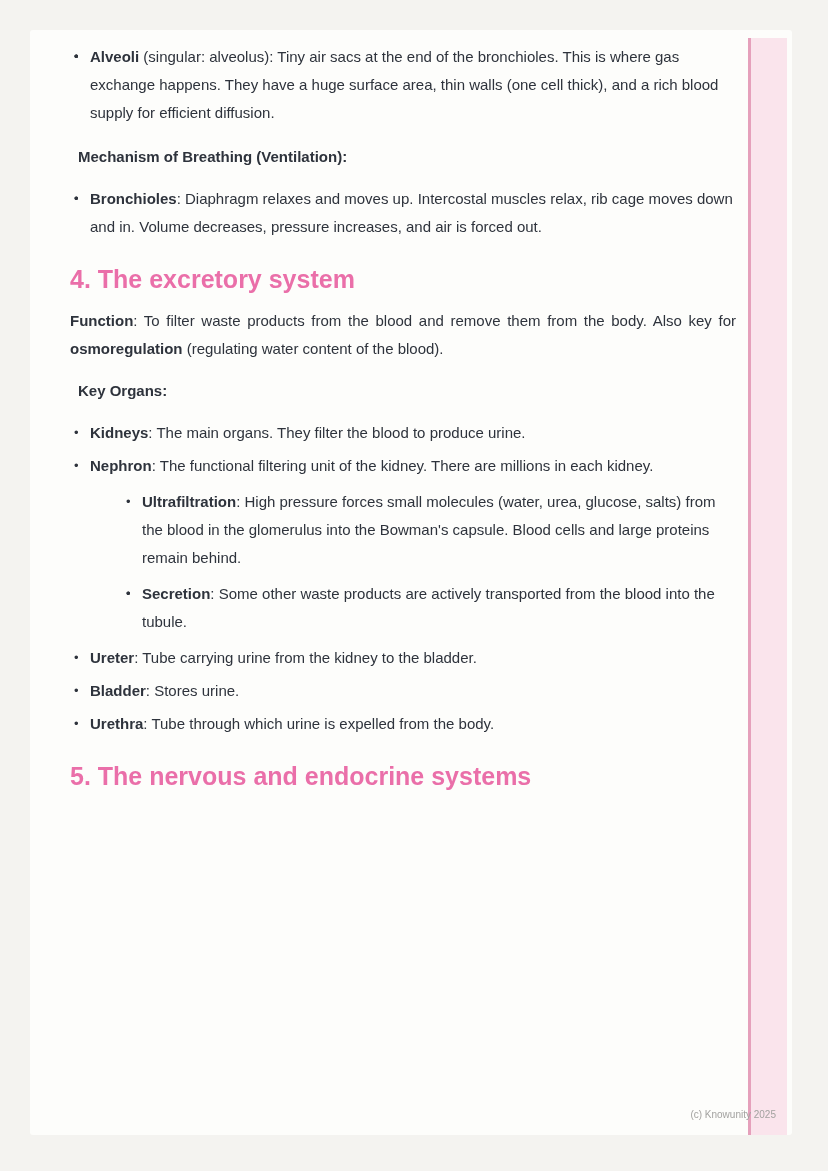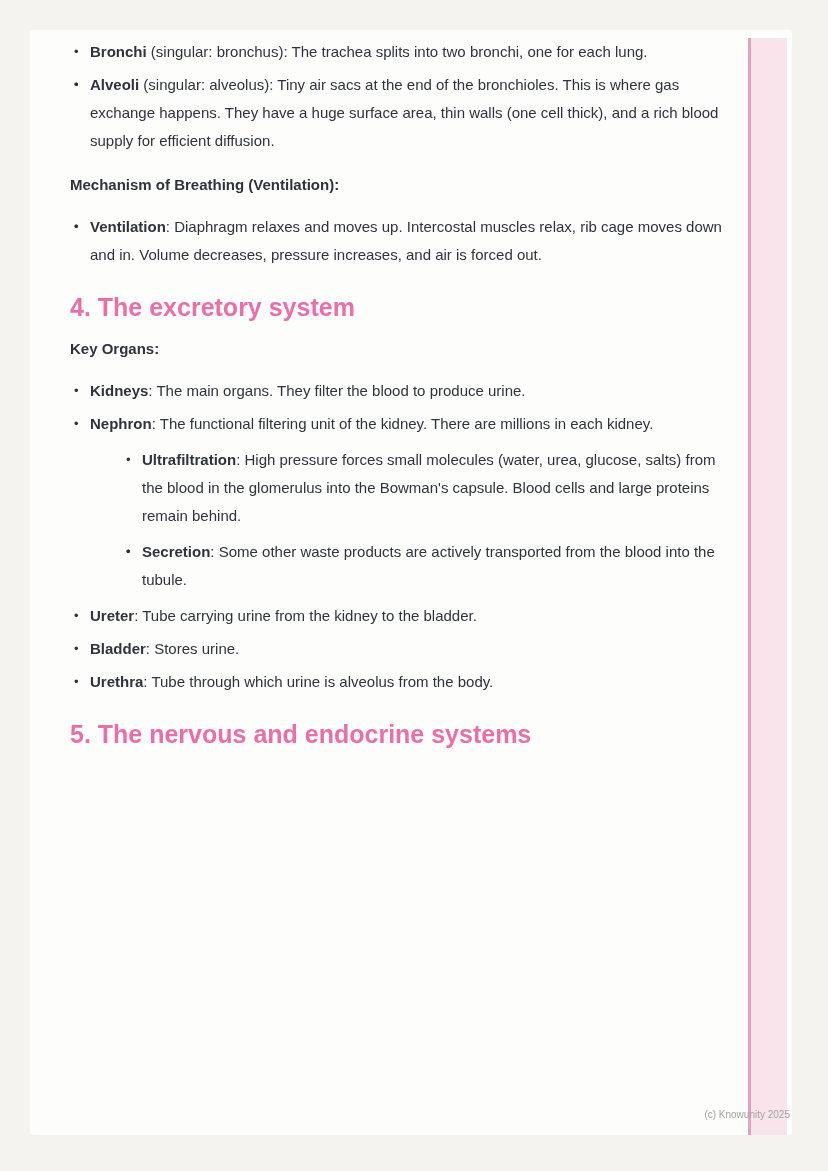--- a/index.html
+++ b/index.html
@@ -38,64 +38,65 @@
   }
   .content .b{font-weight:bold;}
   h2.section{
     font-size:25px;line-height:28px;font-weight:bold;
     color:var(--accent);
     margin:24px 0 14px 0;
   }
   h3.sub{
     font-size:15px;line-height:28px;font-weight:bold;
     color:var(--text);
-    margin:12px 0 14px 0;
+    margin:12px 0 14px 8px;
   }
   p.para{margin:0 0 14px 0;}
   p.para.justify{text-align:justify;}
   .list{margin:0 0 16px 0;}
   .li{position:relative;padding-left:20px;margin-bottom:5px;}
   .li .bullet{
     position:absolute;left:4px;top:0;
     font-size:13px;line-height:28px;color:var(--text);
   }
   .list.lvl2{margin:8px 0 4px 32px;}
   .list.lvl2 .li{margin-bottom:8px;}
   .watermark{
-    position:absolute;right:2px;bottom:14px;
+    position:absolute;right:16px;bottom:14px;
     font-size:10px;line-height:12px;
     color:var(--watermark);
     z-index:2;
   }
 </style>
 </head>
 <body>
 
 <div class="page">
   <div class="stripe"></div>
   <div class="content" id="content">
       <div class="list lvl1">
-        <div class="li"><span class="bullet">•</span><span class="li-text"><span class="b">Bronchi</span><span> (singular: bronchus): The trachea splits into two bronchi, one for each lung.</span></span></div>
+        <div class="li"><span class="bullet">•</span></div>
         <div class="li"><span class="bullet">•</span></div>
         <div class="li"><span class="bullet">•</span><span class="li-text"><span class="b">Alveoli</span><span> (singular: alveolus): Tiny air sacs at the end of the bronchioles. This is where gas exchange happens. They have a huge surface area, thin walls (one cell thick), and a rich blood supply for efficient diffusion.</span></span></div>
       </div>
       <h3 class="sub">Mechanism of Breathing (Ventilation):</h3>
       <div class="list lvl1">
         <div class="li"><span class="bullet">•</span></div>
-        <div class="li"><span class="bullet">•</span><span class="li-text"><span class="b">Ventilation</span><span>: Diaphragm relaxes and moves up. Intercostal muscles relax, rib cage moves down and in. Volume decreases, pressure increases, and air is forced out.</span></span></div>
+        <div class="li"><span class="bullet">•</span><span class="li-text"><span class="b">Bronchioles</span><span>: Diaphragm relaxes and moves up. Intercostal muscles relax, rib cage moves down and in. Volume decreases, pressure increases, and air is forced out.</span></span></div>
       </div>
       <h2 class="section">4. The excretory system</h2>
+      <p class="para justify"><span class="b">Function</span><span>: To filter waste products from the blood and remove them from the body. Also key for </span><span class="b">osmoregulation</span><span> (regulating water content of the blood).</span></p>
       <h3 class="sub">Key Organs:</h3>
       <div class="list lvl1">
         <div class="li"><span class="bullet">•</span><span class="li-text"><span class="b">Kidneys</span><span>: The main organs. They filter the blood to produce urine.</span></span></div>
         <div class="li"><span class="bullet">•</span><span class="li-text"><span class="b">Nephron</span><span>: The functional filtering unit of the kidney. There are millions in each kidney.</span></span><div class="list lvl2">
             <div class="li"><span class="bullet">•</span><span class="li-text"><span class="b">Ultrafiltration</span><span>: High pressure forces small molecules (water, urea, glucose, salts) from the blood in the glomerulus into the Bowman's capsule. Blood cells and large proteins remain behind.</span></span></div>
             <div class="li"><span class="bullet">•</span></div>
             <div class="li"><span class="bullet">•</span><span class="li-text"><span class="b">Secretion</span><span>: Some other waste products are actively transported from the blood into the tubule.</span></span></div>
           </div></div>
         <div class="li"><span class="bullet">•</span><span class="li-text"><span class="b">Ureter</span><span>: Tube carrying urine from the kidney to the bladder.</span></span></div>
         <div class="li"><span class="bullet">•</span><span class="li-text"><span class="b">Bladder</span><span>: Stores urine.</span></span></div>
-        <div class="li"><span class="bullet">•</span><span class="li-text"><span class="b">Urethra</span><span>: Tube through which urine is alveolus from the body.</span></span></div>
+        <div class="li"><span class="bullet">•</span><span class="li-text"><span class="b">Urethra</span><span>: Tube through which urine is expelled from the body.</span></span></div>
       </div>
       <h2 class="section">5. The nervous and endocrine systems</h2>
     </div>
   <div class="watermark">(c) Knowunity 2025</div>
 </div>
 
 </body></html>

